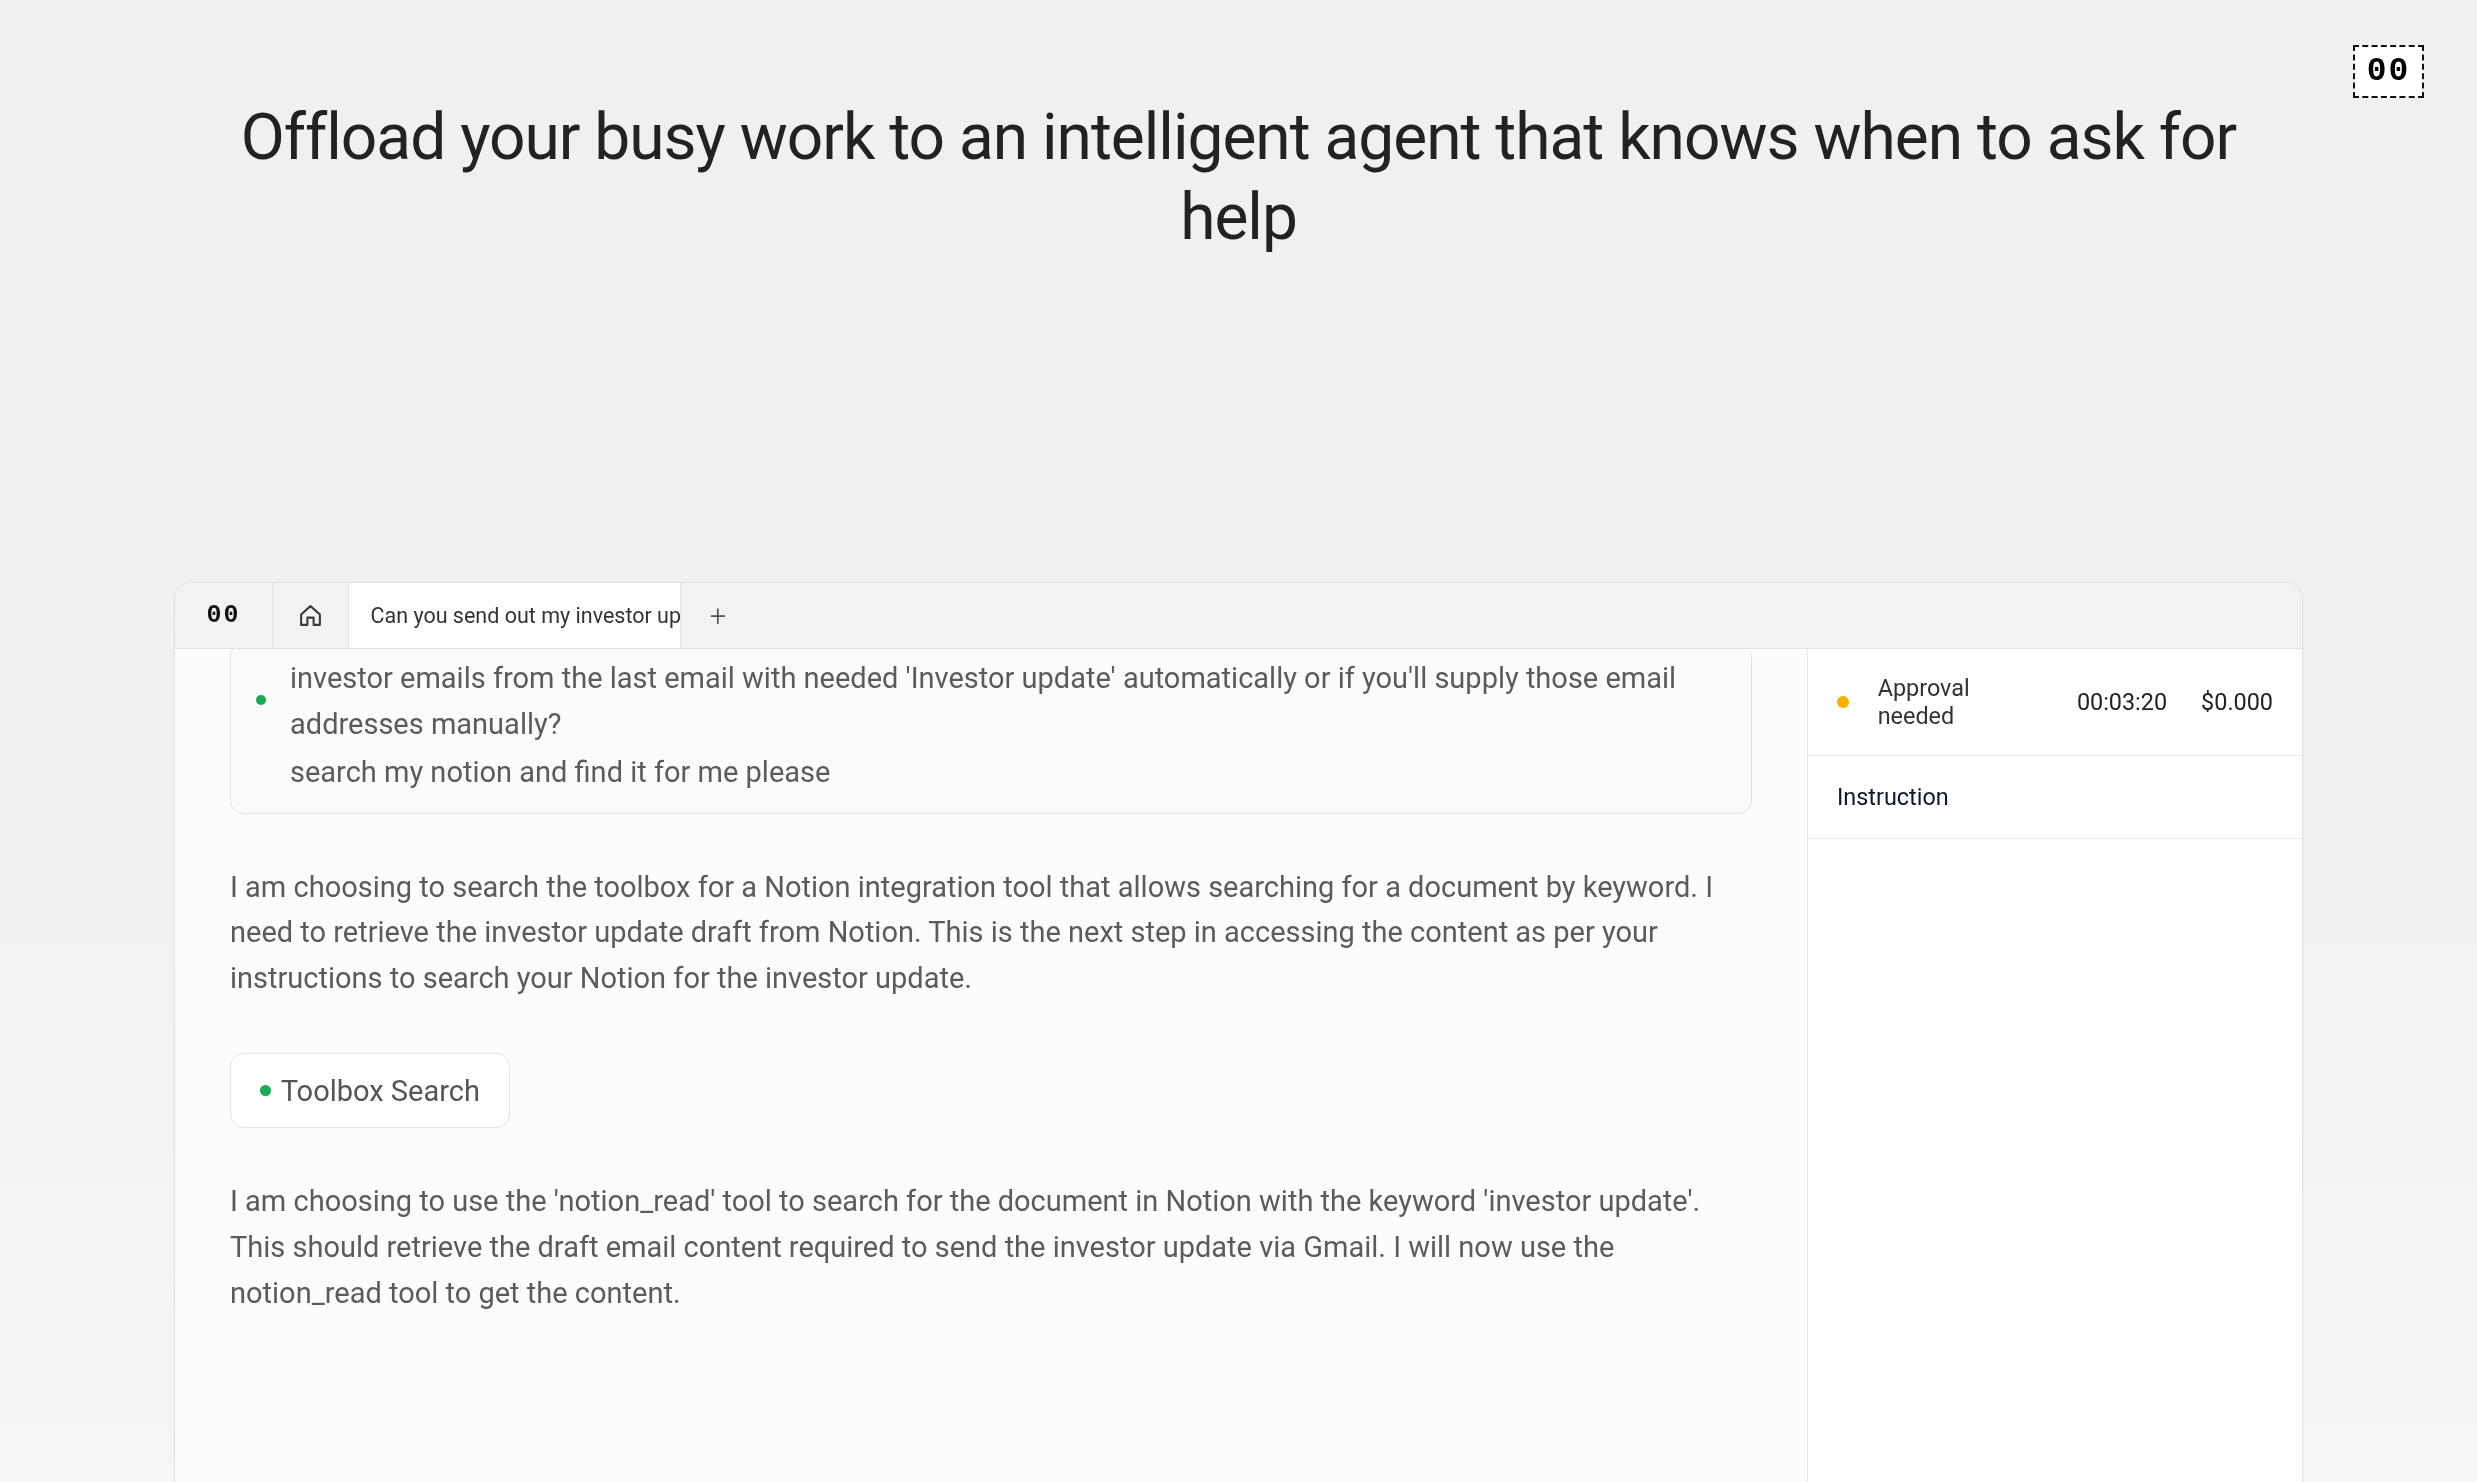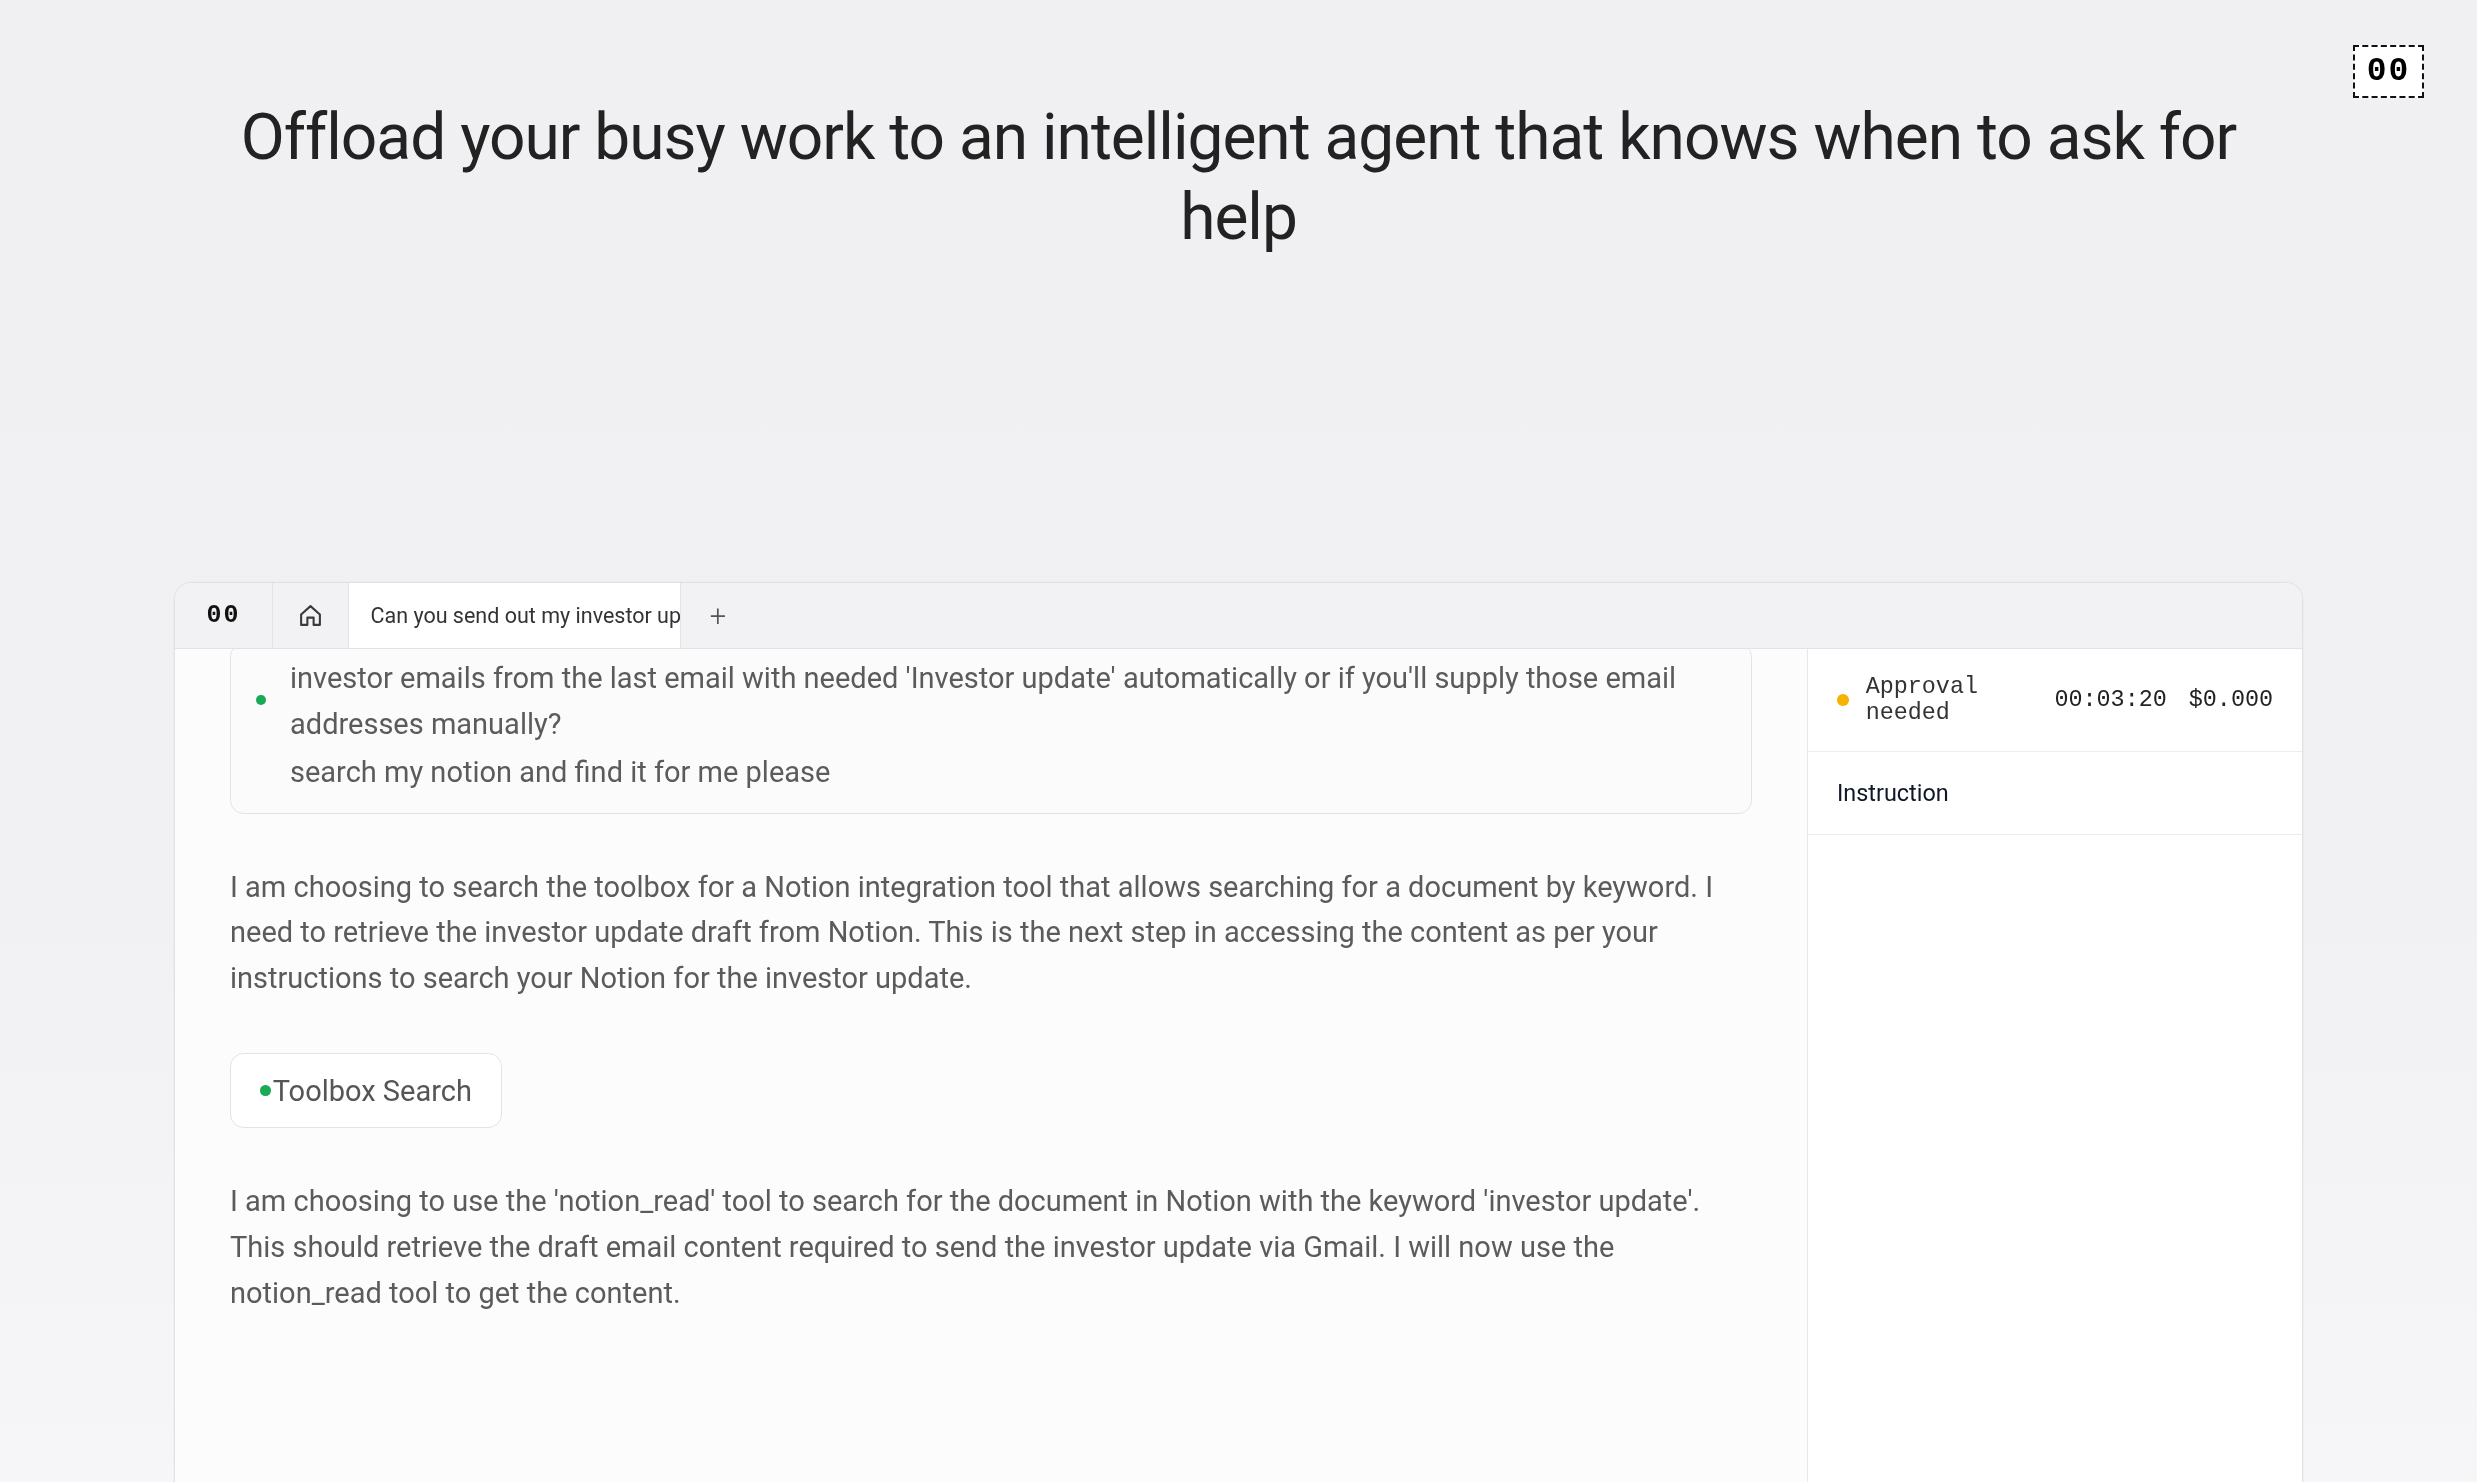--- a/index.html
+++ b/index.html
@@ -145,21 +145,21 @@
 .agent-p {
   font-size: 29px;
   line-height: 1.58;
   color: #5b5b5b;
   margin-top: 51px;
 }
 
 .chip {
   display: inline-flex;
   align-items: center;
-  gap: 2px;
+  gap: 10px;
   border: 1px solid #e3e3e7;
   border-radius: 13.7px;
   background: #fff;
   padding: 19.5px 29px;
   margin-top: 51px;
   font-size: 29px;
   color: #555;
   cursor: pointer;
 }
 
@@ -178,22 +178,21 @@
   flex-direction: column;
 }
 
 .side-header {
   display: flex;
   align-items: center;
   padding: 25px 29px;
   border-bottom: 1px solid #ededf0;
   font-size: 23.4px;
   color: #333;
-  gap: 17px;
-  font-family: Liberation Mono, monospace;
+  gap: 29px;
 }
 
 .side-header .amber-dot {
   width: 11.7px;
   height: 11.7px;
   border-radius: 50%;
   background: #f5b300;
 }
 
 .side-header .status-label { flex: 1; }

